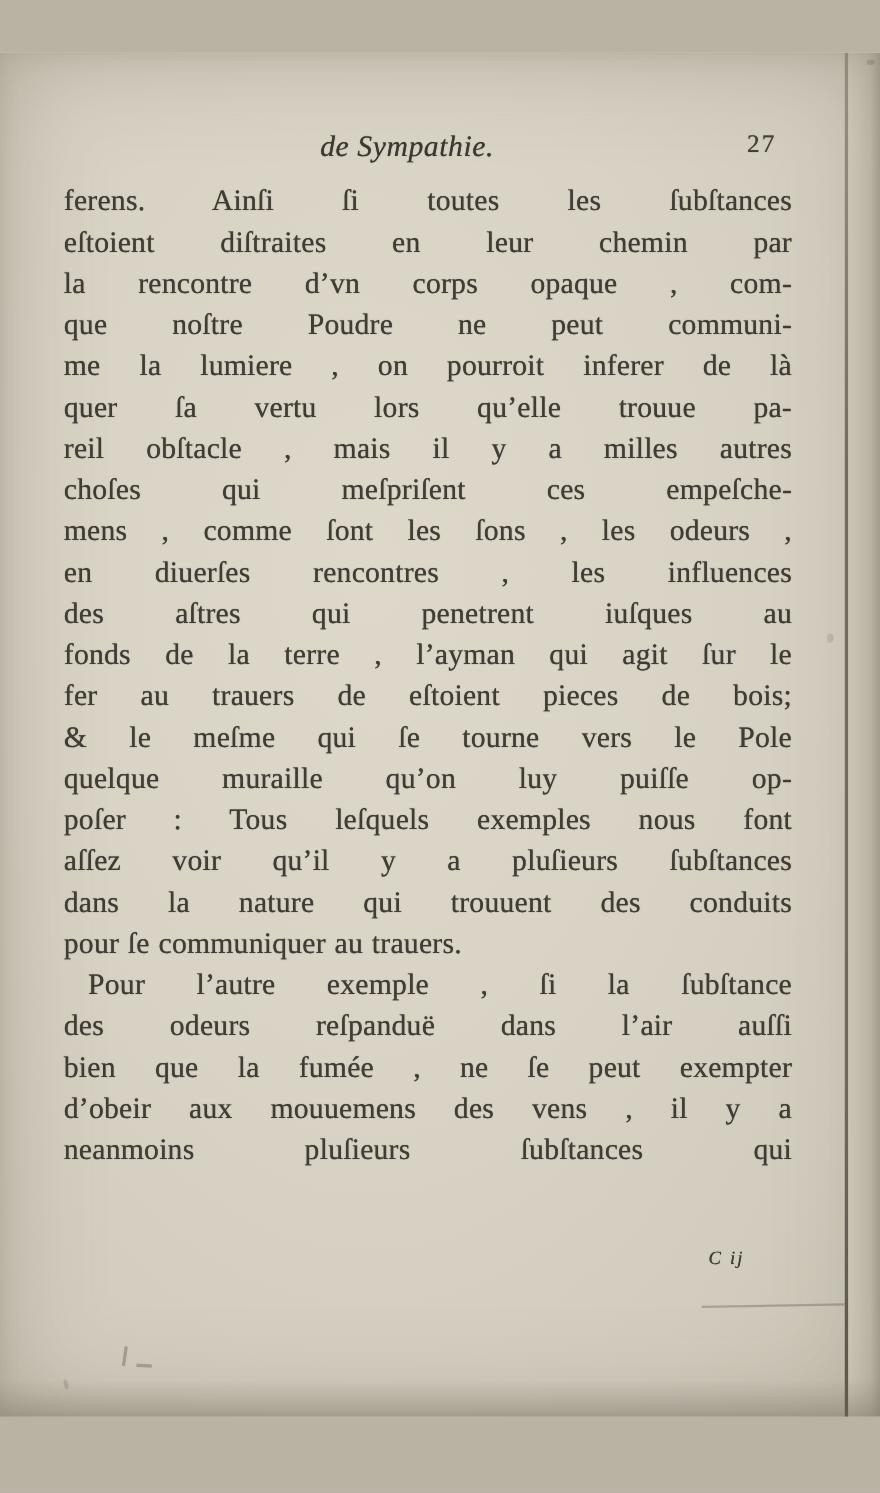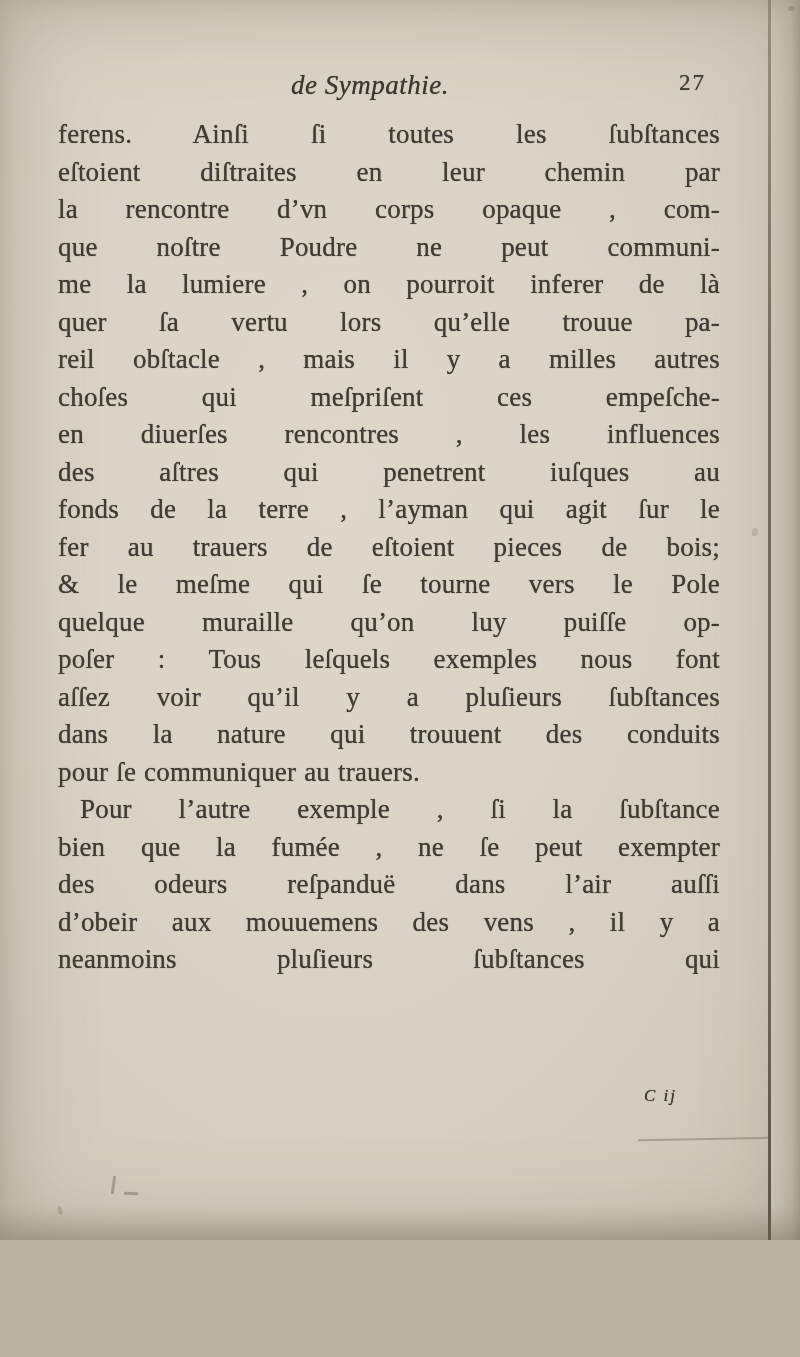--- a/index.html
+++ b/index.html
@@ -9,20 +9,21 @@
   }
   .page {
     position: relative;
     width: 800px;
     height: 1240px;
     overflow: hidden;
     background:
       radial-gradient(ellipse at 42% 38%, #ded8ca 0%, #d9d3c5 45%, #d2ccbe 78%, #c8c2b3 100%);
     font-family: "Liberation Serif", "DejaVu Serif", serif;
     color: #3f3c35;
+    margin-top: 48px;
   }
   .vignette {
     position: absolute;
     inset: 0;
     box-shadow: inset 0 0 90px rgba(110, 102, 85, 0.35), inset 0 0 18px rgba(110, 102, 85, 0.18);
     pointer-events: none;
   }
   
   .edge-right-line {
     position: absolute;
@@ -153,33 +154,34 @@
     </div>
     <div class="body-text">
         <div class="line">ferens. Ainſi ſi toutes les ſubſtances</div>
         <div class="line">eſtoient diſtraites en leur chemin par</div>
         <div class="line">la rencontre d’vn corps opaque , com-</div>
         <div class="line">que noſtre Poudre ne peut communi-</div>
         <div class="line">me la lumiere , on pourroit inferer de là</div>
         <div class="line">quer ſa vertu lors qu’elle trouue pa-</div>
         <div class="line">reil obſtacle , mais il y a milles autres</div>
         <div class="line">choſes qui meſpriſent ces empeſche-</div>
+        <div class="line">mens , comme ſont les ſons , les odeurs ,</div>
         <div class="line">en diuerſes rencontres , les influences</div>
         <div class="line">des aſtres qui penetrent iuſques au</div>
         <div class="line">fonds de la terre , l’ayman qui agit ſur le</div>
         <div class="line">fer au trauers de eſtoient pieces de bois;</div>
         <div class="line">&amp; le meſme qui ſe tourne vers le Pole</div>
         <div class="line">quelque muraille qu’on luy puiſſe op-</div>
         <div class="line">poſer : Tous leſquels exemples nous font</div>
         <div class="line">aſſez voir qu’il y a pluſieurs ſubſtances</div>
         <div class="line">dans la nature qui trouuent des conduits</div>
         <div class="line last">pour ſe communiquer au trauers.</div>
         <div class="line indent">Pour l’autre exemple , ſi la ſubſtance</div>
+        <div class="line">des odeurs reſpanduë dans l’air auſſi</div>
         <div class="line">bien que la fumée , ne ſe peut exempter</div>
-        <div class="line">des odeurs reſpanduë dans l’air auſſi</div>
         <div class="line">d’obeir aux mouuemens des vens , il y a</div>
         <div class="line">neanmoins pluſieurs ſubſtances qui</div>
       </div>
   </div>
 
   <div class="signature-mark">C ij</div>
 
   <div class="smudge s1"></div>
   <div class="smudge s2"></div>
   <div class="smudge s3"></div>

